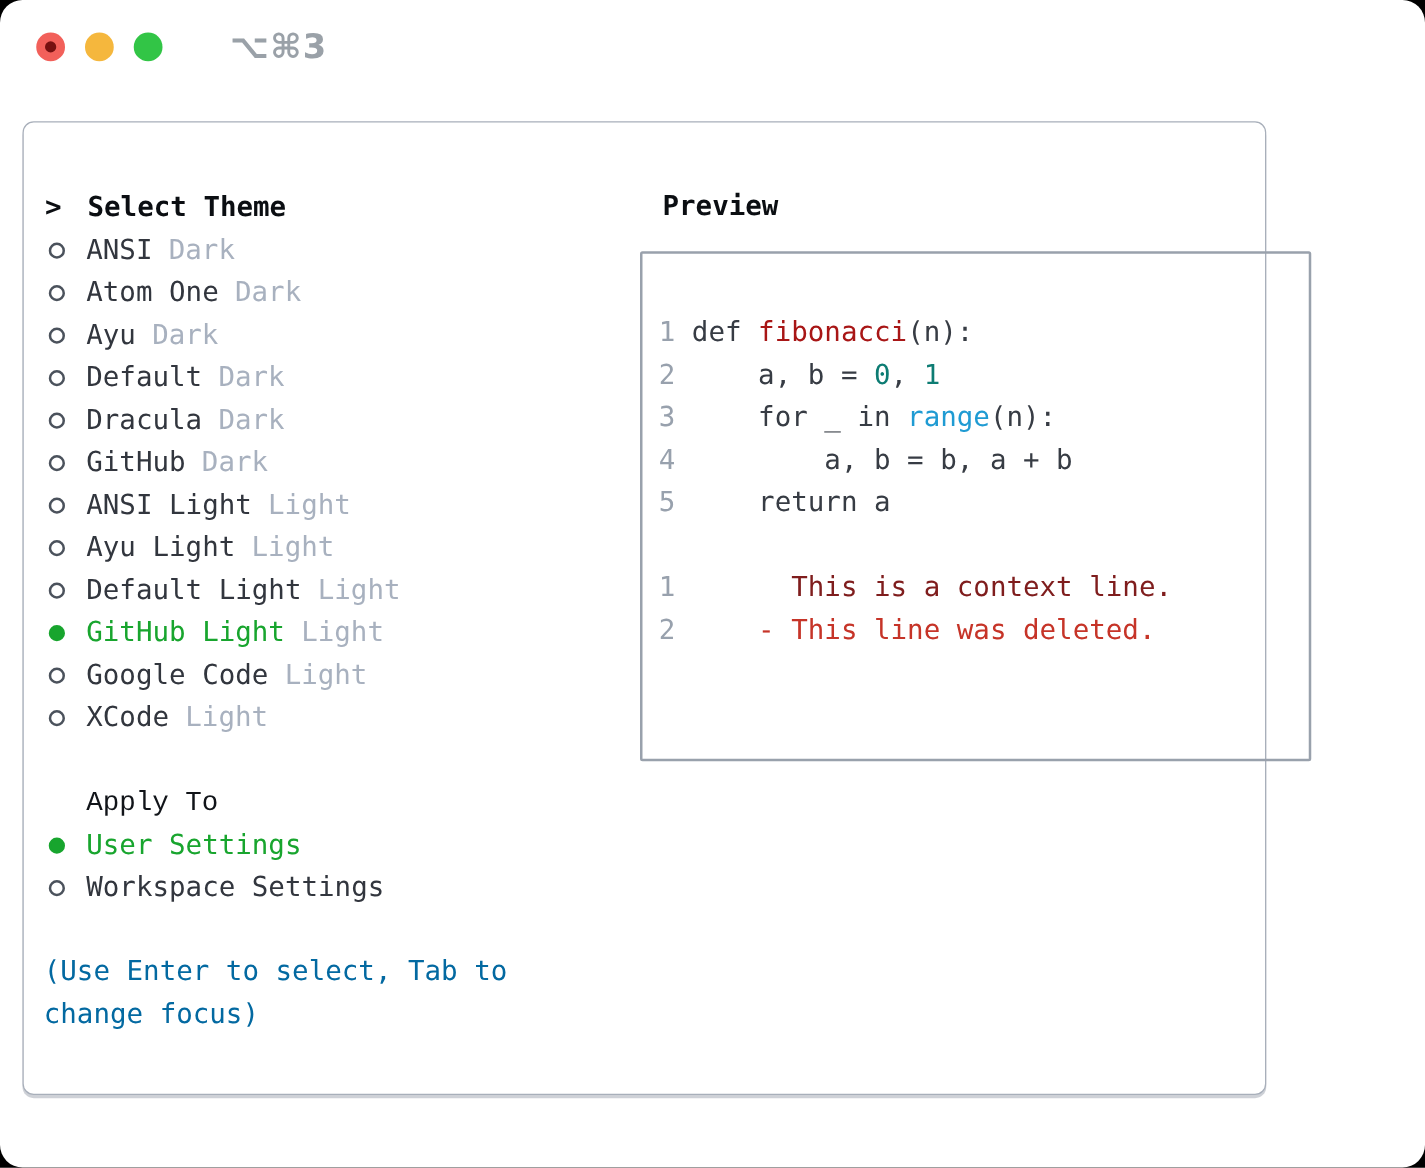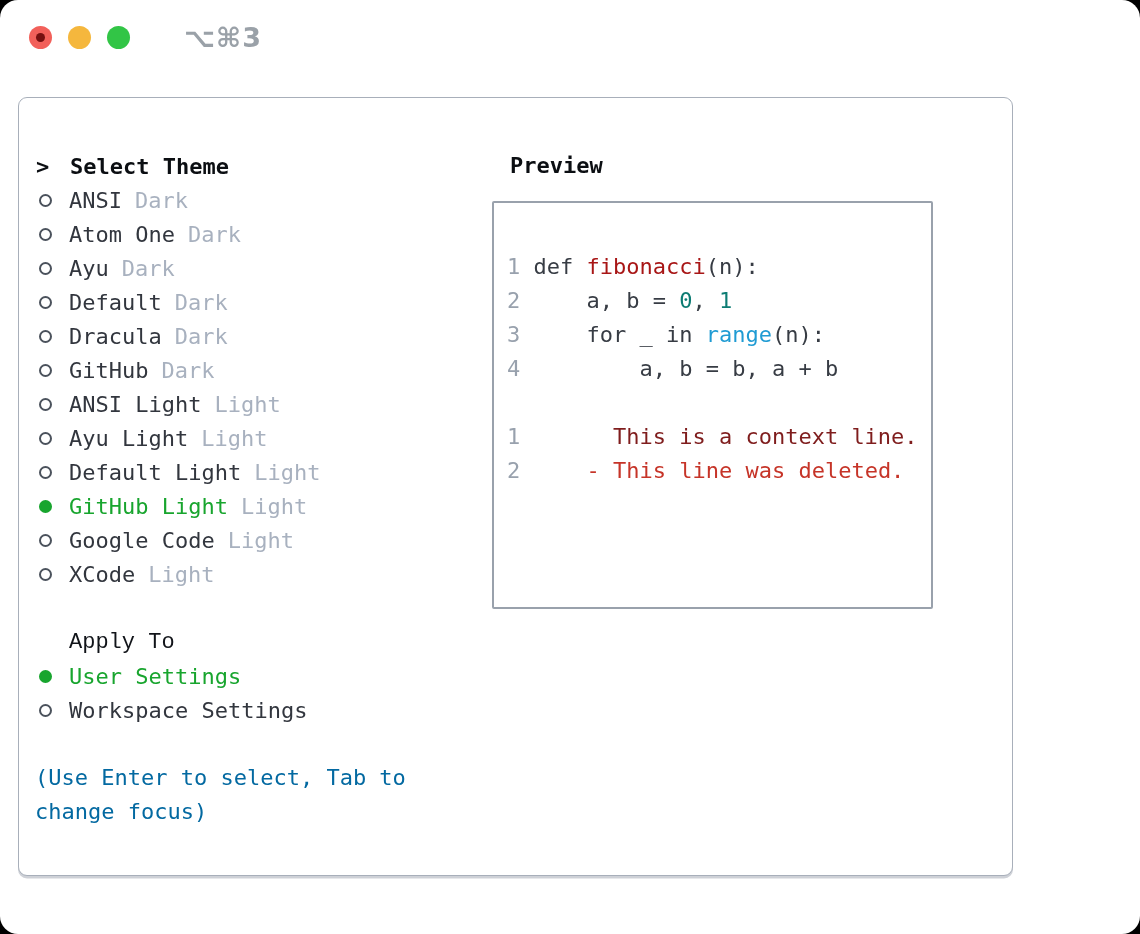--- a/index.html
+++ b/index.html
@@ -25,23 +25,23 @@
   .radio{width:13px;height:13px;box-sizing:border-box;border:2px solid #4b525c;border-radius:50%;
          margin:0 17px 0 4px;flex:none;}
   .radio.on{background:#18a52e;border-color:#18a52e;}
   .name{color:#32363e;}
   .sel .name{color:#18a52e;}
   .variant{color:#a8b1bf;margin-left:13px;}
   .apply-hdr{padding-left:34px;color:#111419;font-family:Liberation Mono, monospace;}
   .spacer{height:34px;}
   .hint{color:#0369a1;font-size:22px;line-height:34px;max-width:424px;white-space:normal;}
   
-  .right-col{position:absolute;left:473px;top:51px;font-size:22px;}
+  .right-col{position:absolute;left:493px;top:51px;font-size:22px;}
   .preview-header{height:34px;line-height:34px;font-weight:700;color:#0b0e12;padding-left:18px;}
-  .preview-box{margin-top:18px;width:441px;height:408px;box-sizing:border-box;
+  .preview-box{margin-top:18px;width:537px;height:408px;box-sizing:border-box;
                border:2px solid #99a1ac;border-radius:2px;padding:47px 0 0 13px;overflow:hidden;}
   .cline{white-space:pre;height:34px;line-height:34px;}
   .gap{height:34px;}
   .tk-code{color:#373c44;}
   .tk-function{color:#a81616;}
   .tk-number{color:#0d7c73;}
   .tk-builtin{color:#1f9bd3;}
   .tk-lineno{color:#98a1ad;}
   .tk-context{color:#7f1d1d;}
   .tk-deleted{color:#c63428;}
@@ -92,20 +92,21 @@
     </div>
 
     <div class="right-col">
       <div class="preview-header">Preview</div>
       <div class="preview-box">
         <div id="code-block">
             <div class="cline"><span class="tk-lineno">1</span><span class="tk-code"> def </span><span class="tk-function">fibonacci</span><span class="tk-code">(n):</span></div>
             <div class="cline"><span class="tk-lineno">2</span><span class="tk-code">     a, b = </span><span class="tk-number">0</span><span class="tk-code">, </span><span class="tk-number">1</span></div>
             <div class="cline"><span class="tk-lineno">3</span><span class="tk-code">     for _ in </span><span class="tk-builtin">range</span><span class="tk-code">(n):</span></div>
             <div class="cline"><span class="tk-lineno">4</span><span class="tk-code">         a, b = b, a + b</span></div>
+            <div class="cline"><span class="tk-lineno">5</span><span class="tk-code">     return a</span></div>
           </div>
         <div class="gap"></div>
         <div id="diff-block">
             <div class="cline"><span class="tk-lineno">1</span><span class="tk-context">       This is a context line.</span></div>
             <div class="cline"><span class="tk-lineno">2</span><span class="tk-code">     </span><span class="tk-deleted">- This line was deleted.</span></div>
           </div>
       </div>
     </div>
 
   </div>

